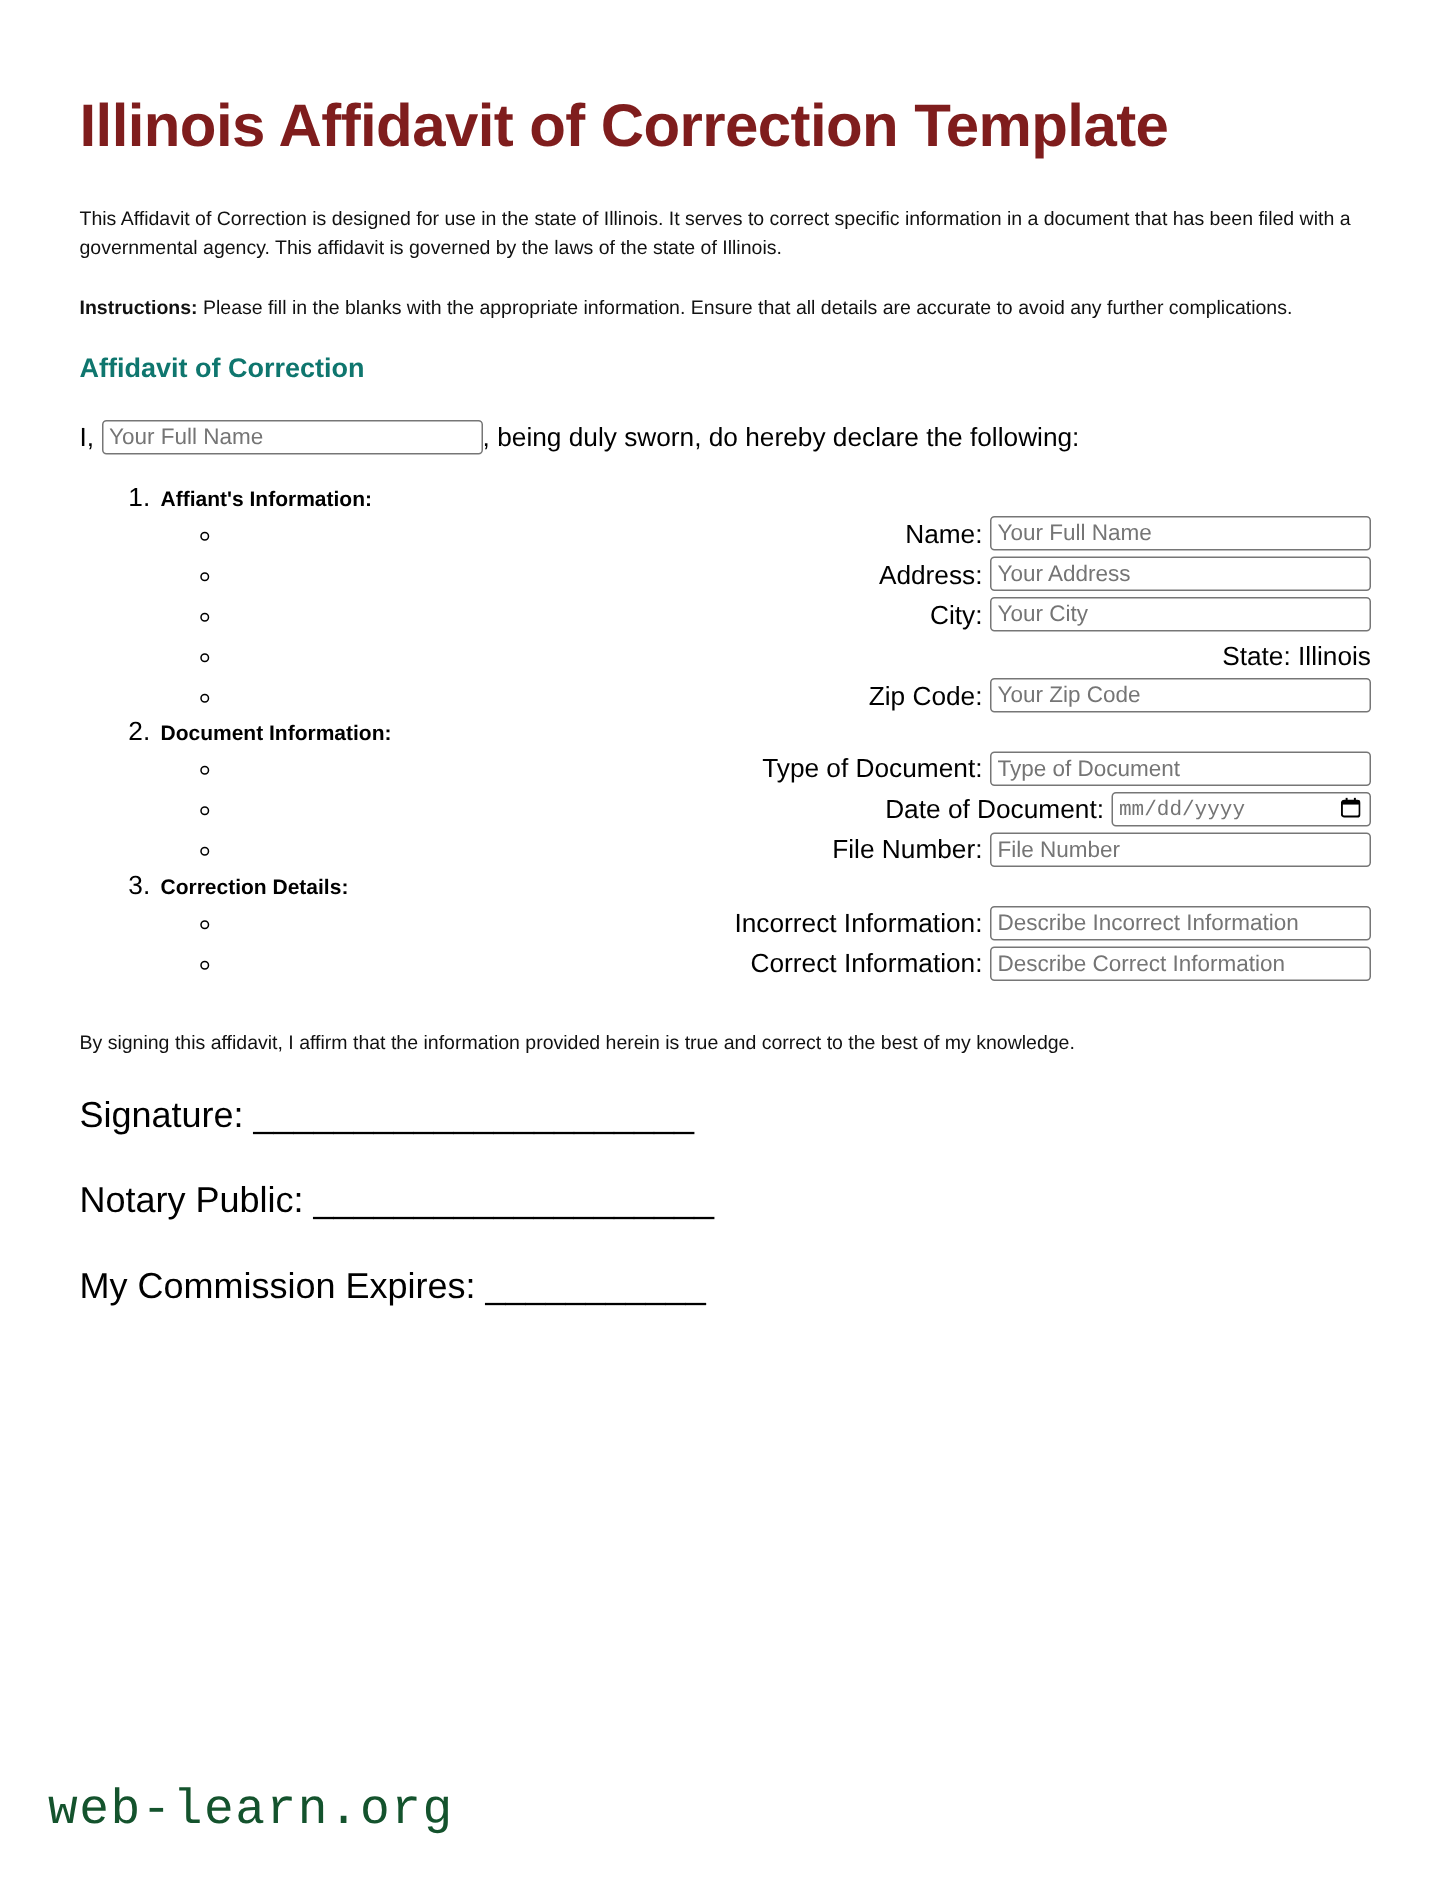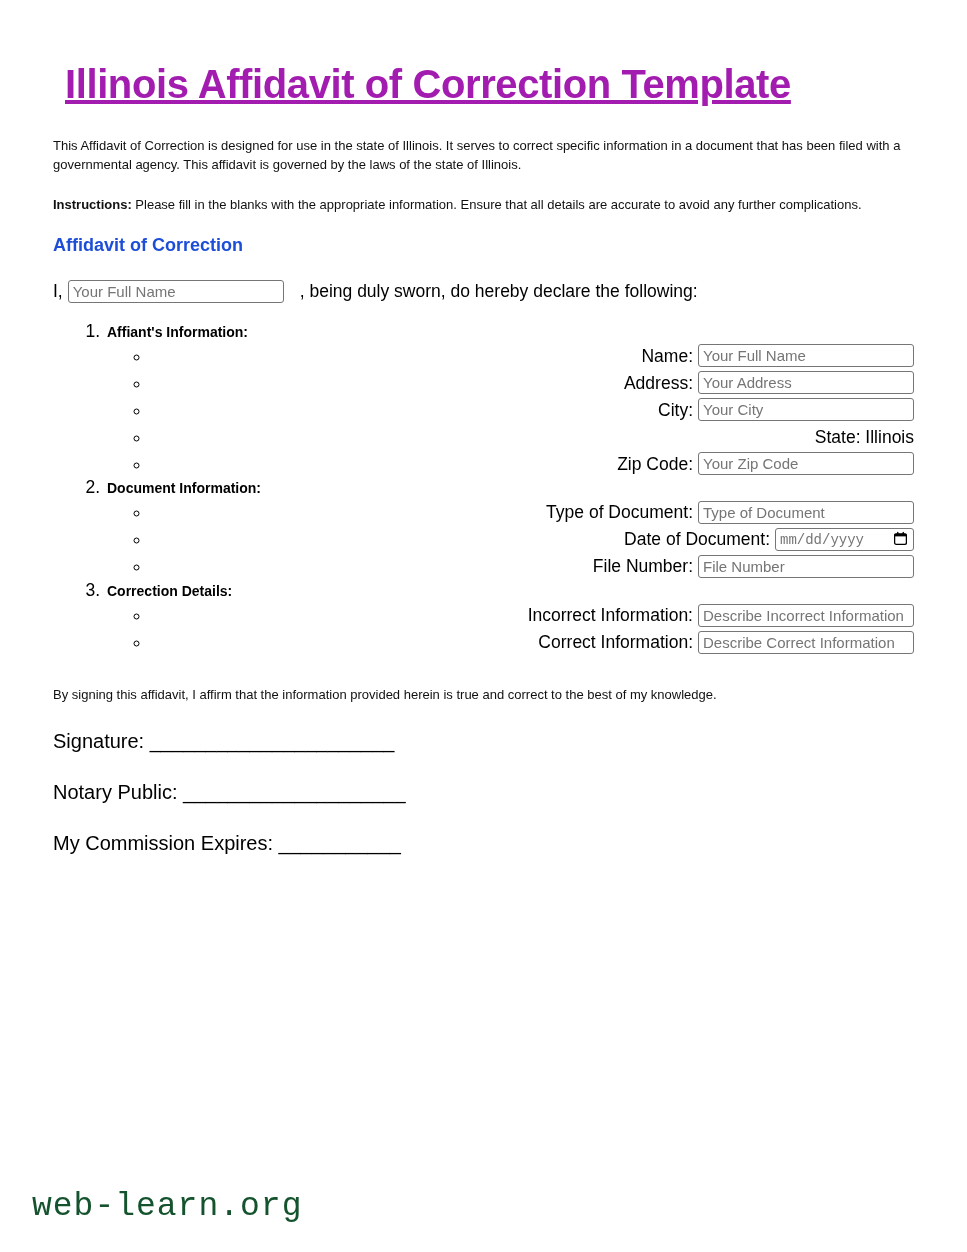--- a/index.html
+++ b/index.html
@@ -20,53 +20,52 @@
 
   .page {
     padding: 52px 53px 0 53px;
   }
 
   h1.doc-title {
     font-size: 40px;
     font-weight: bold;
     letter-spacing: -0.4px;
     line-height: 1.12;
-    margin: 10px 0 30px 12px;
-    color: #a21caf;
-    text-decoration: underline;
+    margin: 10px 0 30px 0;
+    color: #7f1d1d;
   }
 
   p.body-text {
     font-size: 13px;
     line-height: 1.45;
     margin: 0 0 22px 0;
     max-width: 858px;
     color: #111;
   }
   p.body-text.tight { margin-bottom: 20px; }
 
   .strong-lead { font-weight: bold; }
 
   h2.section-head {
     font-size: 18px;
     font-weight: bold;
     margin: 0 0 22px 0;
-    color: #1d4ed8;
+    color: #0f766e;
   }
 
   .declare-line {
     font-size: 17.5px;
     line-height: 1.5;
     margin: 0 0 16px 0;
     display: flex;
     align-items: center;
     flex-wrap: wrap;
   }
   .declare-line .lead { margin-right: 5px; }
-  .declare-line .tail { margin-left: 16px; }
+  .declare-line .tail { margin-left: 0; }
 
   ol.main-list {
     margin: 0 0 0 0;
     padding-left: 52px;
     font-size: 17.5px;
   }
   ol.main-list > li {
     margin-bottom: 0px;
     padding-left: 2px;
   }
@@ -106,23 +105,23 @@
     color: #000;
     border: 1px solid #767676;
     border-radius: 3px;
     padding: 2px 4px;
     height: 23px;
     line-height: 19px;
     background: #ffffff;
     outline: none;
   }
   input.txt::placeholder { color: #757575; opacity: 1; }
-  input.txt { width: 216px; }
+  input.txt { width: 254px; }
   input.dt {
-    width: 139px;
+    width: 173px;
     font-family: "Liberation Mono", monospace;
     font-size: 14px;
     letter-spacing: 0px;
     padding-right: 2px;
     position: relative;
   }
   .date-wrap {
     position: relative;
     display: inline-flex;
     align-items: center;
@@ -132,21 +131,21 @@
     right: 7px;
     top: 50%;
     transform: translateY(-50%);
     pointer-events: none;
     display: block;
   }
 
   .closing-block { margin-top: 30px; }
 
   p.sig-line {
-    font-size: 20px;
+    font-size: 24px;
     line-height: 1.45;
     margin: 0 0 22px 0;
     white-space: pre-wrap;
   }
   p.sig-line:last-child { margin-bottom: 0; }
 
   .watermark {
     position: absolute;
     left: 32px;
     bottom: 27px;

